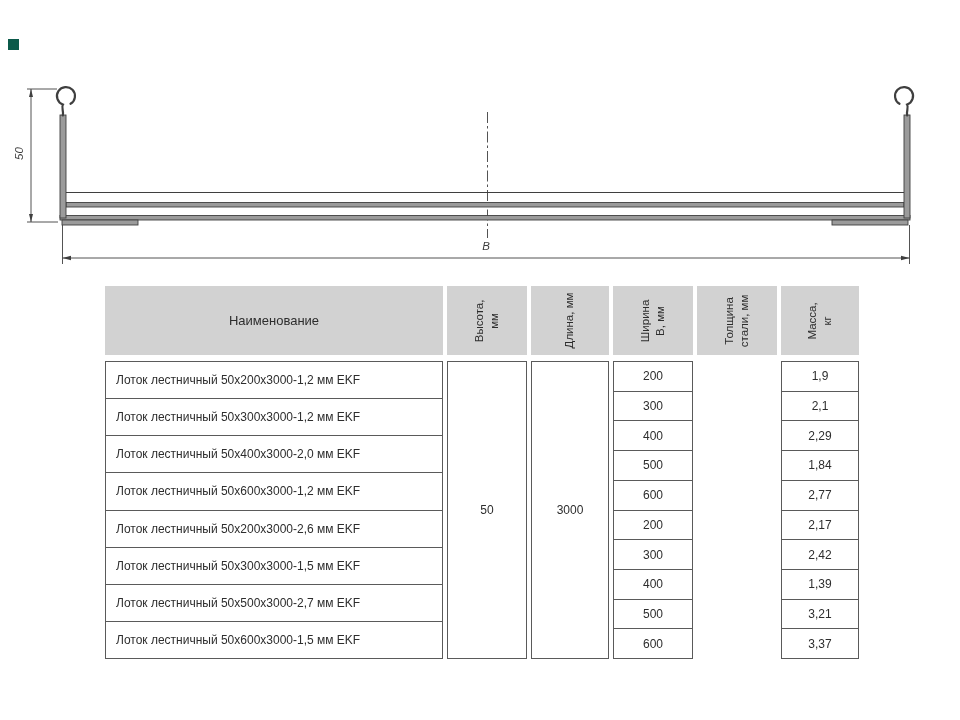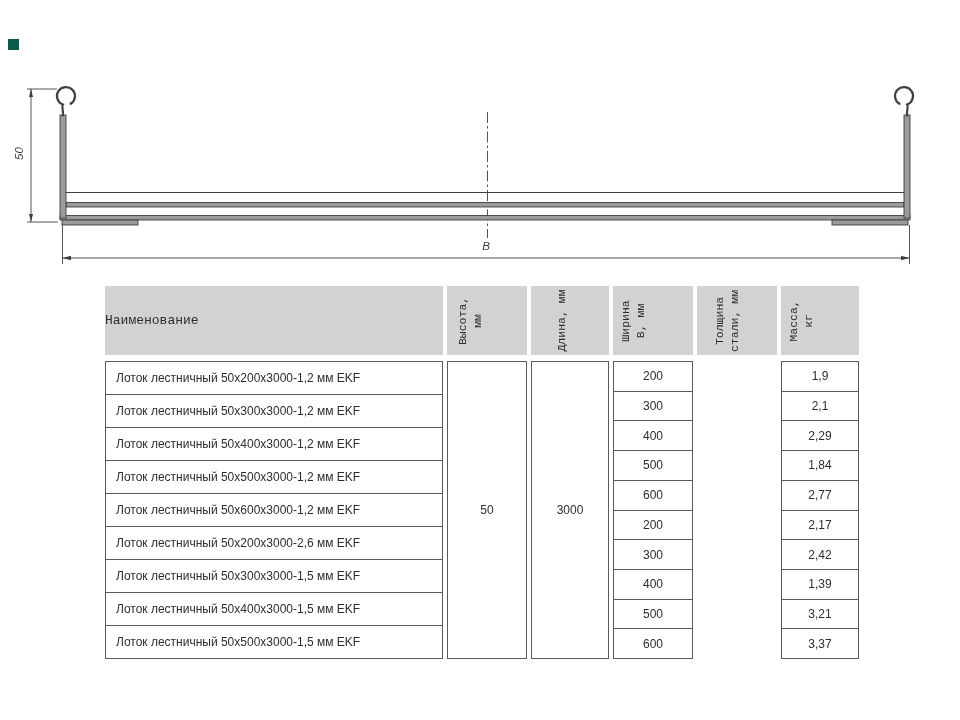--- a/index.html
+++ b/index.html
@@ -7,21 +7,21 @@
     position:relative;width:960px;height:720px;background:#fff;overflow:hidden;
     font-family:"Liberation Sans",sans-serif;color:var(--ink,#2d2d2d);
   }
   .brand-mark{position:absolute;left:8px;top:39px;width:11px;height:11px;background:#0b5a4a;}
   .drawing{position:absolute;left:0;top:0;}
   
   .thead{
     position:absolute;left:105px;top:286px;width:754px;height:69px;
     display:grid;grid-template-columns:338px 80px 78px 80px 80px 78px;column-gap:4px;
   }
-  .hc{background:var(--hdr,#d2d2d2);display:flex;align-items:center;justify-content:flex-start;overflow:hidden;font-family:Liberation Mono, monospace;}
+  .hc{background:var(--hdr,#d2d2d2);display:flex;align-items:center;justify-content:center;overflow:hidden;}
   .hc-name{font-size:13px;}
   .vert{transform:rotate(-90deg);white-space:pre-line;text-align:center;font-size:11.5px;line-height:1.3;}
   .tbody{
     position:absolute;left:105px;top:361px;width:754px;height:298px;
     display:grid;grid-template-columns:338px 80px 78px 80px 80px 78px;column-gap:4px;
   }
   .col{display:flex;flex-direction:column;height:298px;}
   .cell{
     flex:1;display:flex;align-items:center;justify-content:center;
     border:1px solid var(--brd,#5a5a5a);border-top:0;font-size:12px;box-sizing:border-box;
@@ -102,27 +102,26 @@
     <div class="hc">
       <span class="vert">Масса,
 кг</span>
     </div>
   </div>
 
   <div class="tbody">
     <div class="col col-name">
         <div class="cell">Лоток лестничный 50x200x3000-1,2 мм EKF</div>
         <div class="cell">Лоток лестничный 50x300x3000-1,2 мм EKF</div>
-        <div class="cell">Лоток лестничный 50x400x3000-1,2 мм EKF</div>
-        <div class="cell">Лоток лестничный 50x500x3000-1,2 мм EKF</div>
+        <div class="cell">Лоток лестничный 50x400x3000-2,0 мм EKF</div>
         <div class="cell">Лоток лестничный 50x600x3000-1,2 мм EKF</div>
         <div class="cell">Лоток лестничный 50x200x3000-2,6 мм EKF</div>
         <div class="cell">Лоток лестничный 50x300x3000-1,5 мм EKF</div>
-        <div class="cell">Лоток лестничный 50x400x3000-1,5 мм EKF</div>
-        <div class="cell">Лоток лестничный 50x500x3000-1,5 мм EKF</div>
+        <div class="cell">Лоток лестничный 50x500x3000-2,7 мм EKF</div>
+        <div class="cell">Лоток лестничный 50x600x3000-1,5 мм EKF</div>
       </div>
     <div class="col">
       <div class="cell">50</div>
     </div>
     <div class="col">
       <div class="cell">3000</div>
     </div>
     <div class="col">
         <div class="cell">200</div>
         <div class="cell">300</div>

